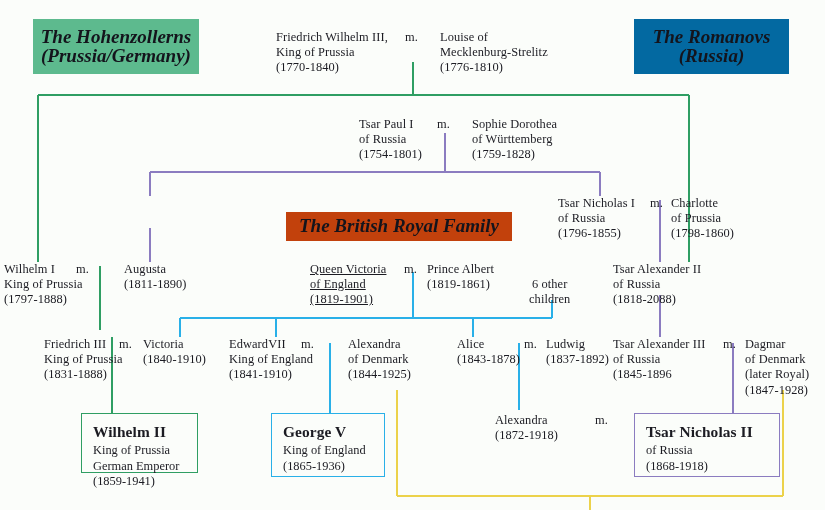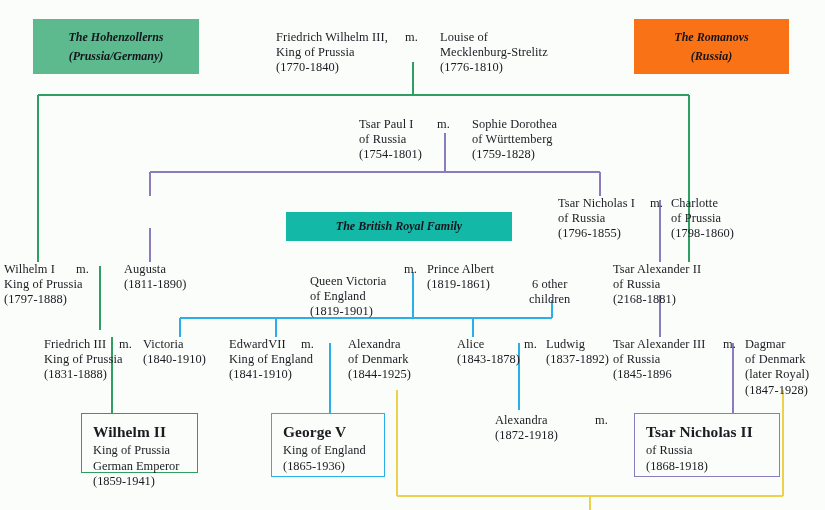--- a/index.html
+++ b/index.html
@@ -54,29 +54,29 @@
 
   
   .banner {
     position: absolute;
     display: flex;
     align-items: center;
     justify-content: center;
     text-align: center;
     font-style: italic;
     font-weight: bold;
-    font-size: 12px;
+    font-size: 19px;
     line-height: 18.5px;
     color: #14141c;
     box-sizing: border-box;
   }
   .banner span { display: block; }
   #banner-hohenzollern { background: #5dba8e; }
-  #banner-romanov      { background: #f97316; }
-  #banner-british      { background: #14b8a6; }
+  #banner-romanov      { background: #0369a1; }
+  #banner-british      { background: #c2410c; }
 
   
   .figure-box {
     position: absolute;
     box-sizing: border-box;
     background: #fbfdfa;
     border: 1.7px solid #000;
     padding: 7px 0 0 11px;
     font-size: 12.4px;
     line-height: 15.6px;
@@ -215,40 +215,40 @@
     <span class="ln">Wilhelm I</span>
     <span class="ln">King of Prussia</span>
     <span class="ln">(1797-1888)</span>
   </div>
   <div class="mark" style="left:76px; top:262px;">m.</div>
   <div class="person" style="left:124px; top:262px;">
     <span class="ln">Augusta</span>
     <span class="ln">(1811-1890)</span>
   </div>
 
-  <div class="person" style="left:310px; top:274px;">
+  <div class="person" style="left:310px; top:262px;text-decoration:underline;">
     <span class="ln">Queen Victoria</span>
     <span class="ln">of England</span>
     <span class="ln">(1819-1901)</span>
   </div>
   <div class="mark" style="left:404px; top:262px;">m.</div>
   <div class="person" style="left:427px; top:262px;">
     <span class="ln">Prince Albert</span>
     <span class="ln">(1819-1861)</span>
   </div>
 
   <div class="person" style="left:529px; top:277px; text-align:center;">
     <span class="ln">6 other</span>
     <span class="ln">children</span>
   </div>
 
   <div class="person" style="left:613px; top:262px;">
     <span class="ln">Tsar Alexander II</span>
     <span class="ln">of Russia</span>
-    <span class="ln">(2168-1881)</span>
+    <span class="ln">(1818-2088)</span>
   </div>
 
   <div class="person" style="left:44px; top:337px;">
     <span class="ln">Friedrich III</span>
     <span class="ln">King of Prussia</span>
     <span class="ln">(1831-1888)</span>
   </div>
   <div class="mark" style="left:119px; top:337px;">m.</div>
   <div class="person" style="left:143px; top:337px;">
     <span class="ln">Victoria</span>

